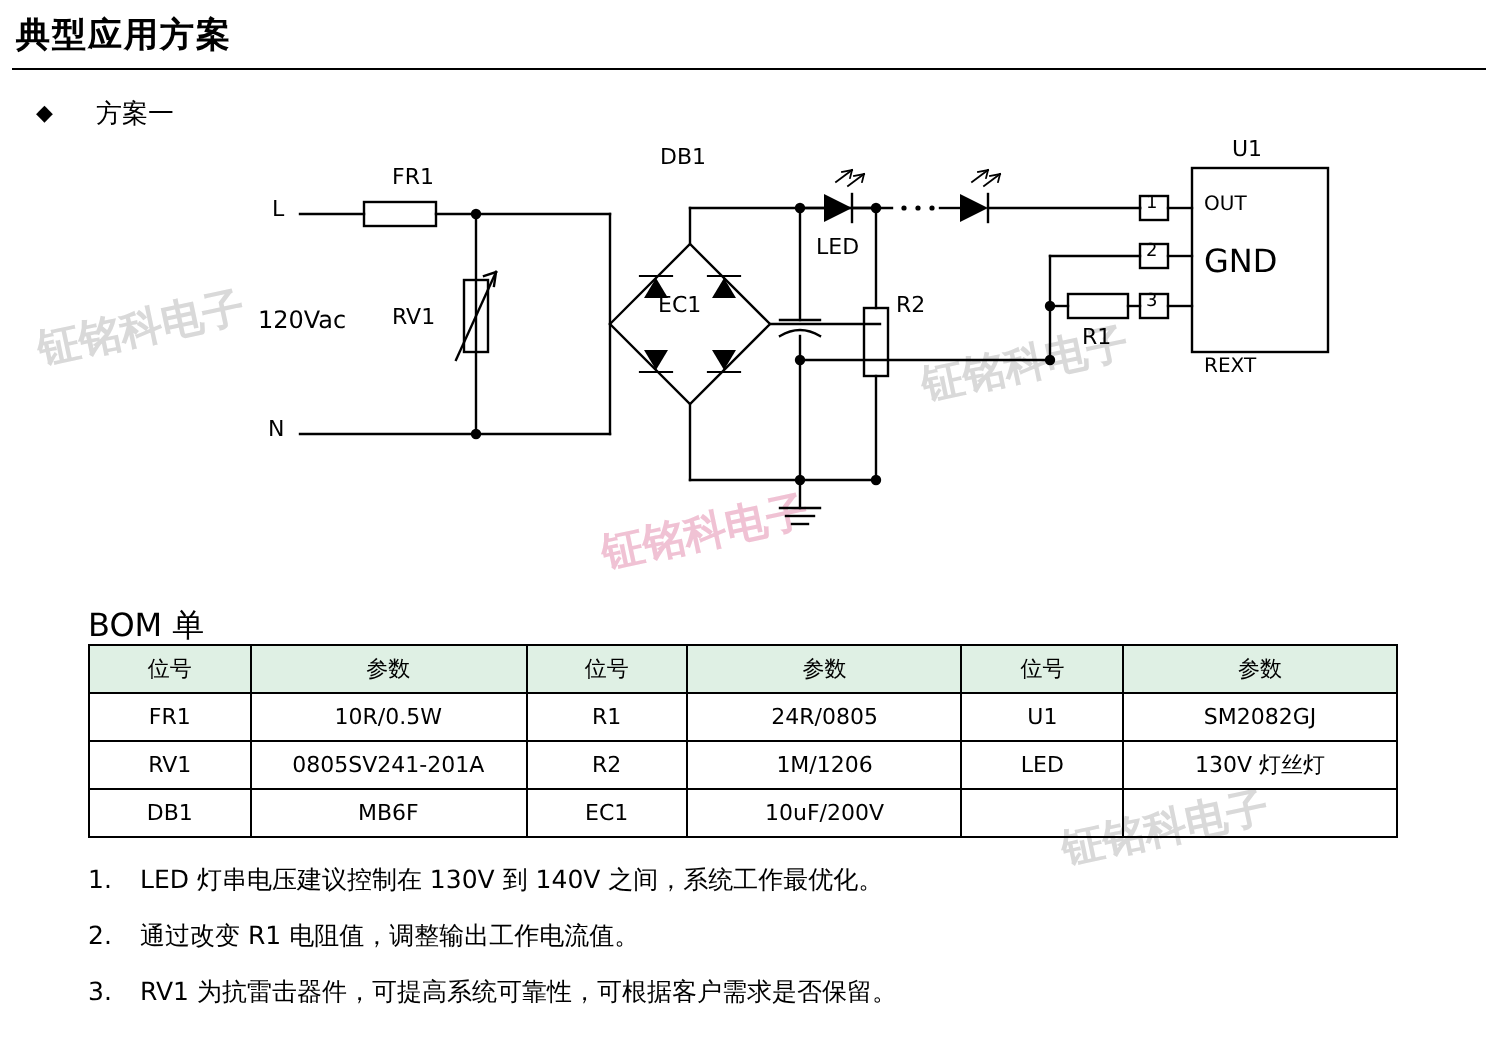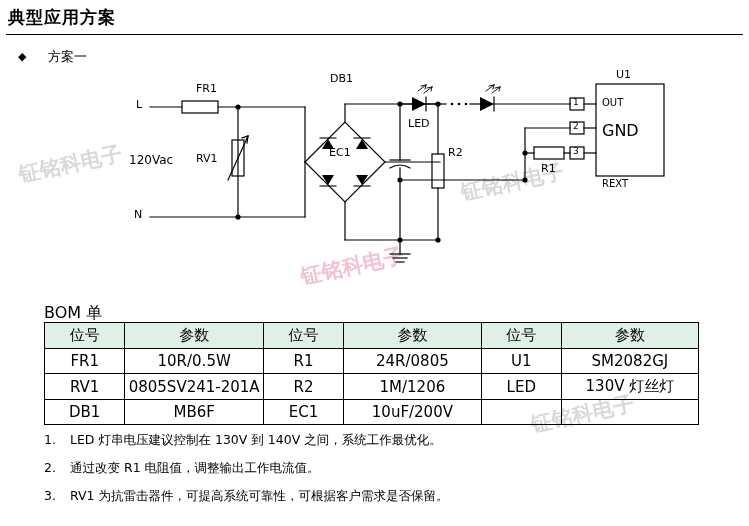--- a/index.html
+++ b/index.html
@@ -90,21 +90,21 @@
     left: 44px;
     top: 303px;
     font-size: 16px;
   }
   table.bom {
     position: absolute;
     left: 44px;
     top: 322px;
     border-collapse: collapse;
     width: 655px;
-    font-size: 15px;
+    font-size: 11px;
   }
   table.bom td, table.bom th {
     border: 1px solid #000;
     text-align: center;
     padding: 3px 2px;
     height: 17px;
     font-weight: normal;
   }
   table.bom thead td {
     background: #dff0e4;

